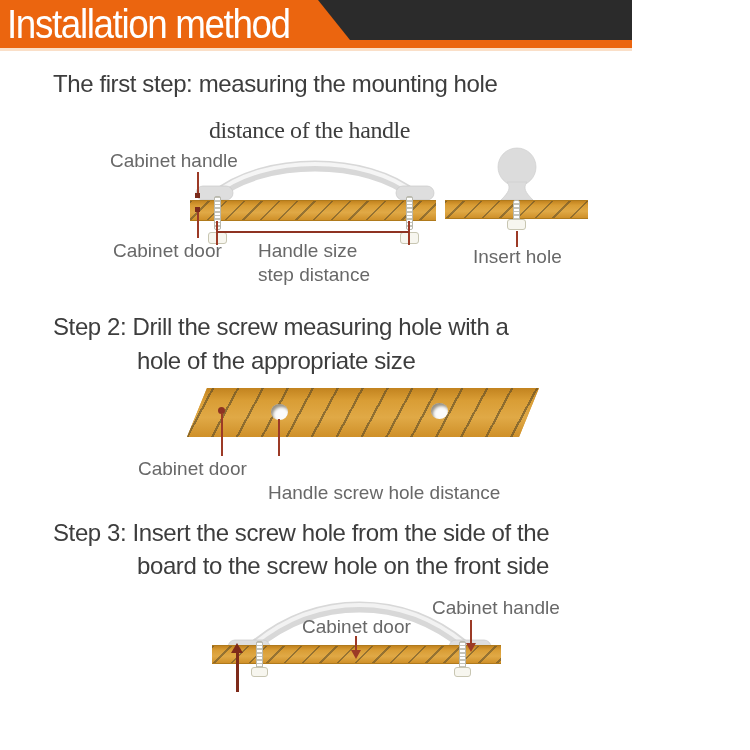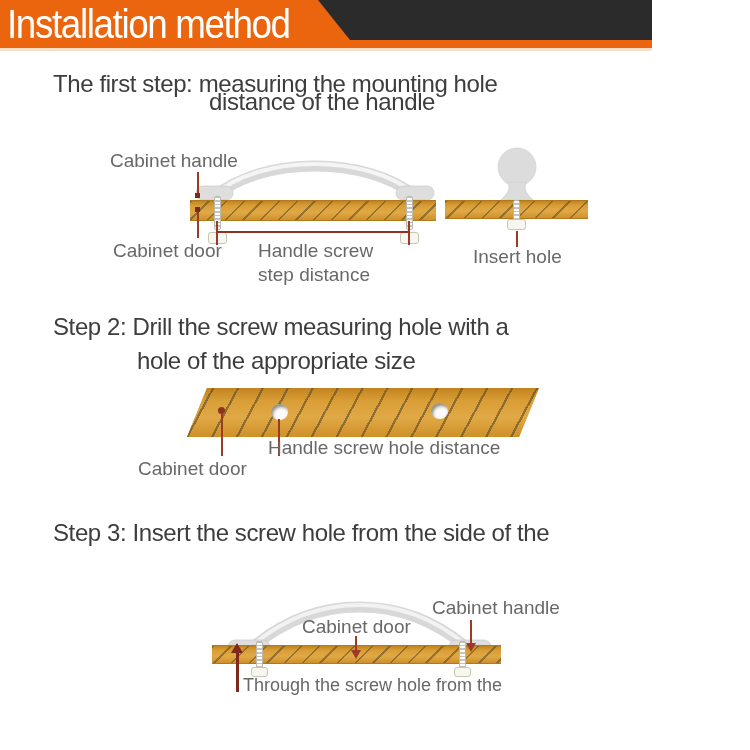--- a/index.html
+++ b/index.html
@@ -1,17 +1,17 @@
 <!DOCTYPE html>
 <html><head>
 <meta charset="utf-8">
 <style>
   html,body{margin:0;padding:0;background:#fff;}
   .page{position:relative;width:632px;height:750px;background:#ffffff;overflow:hidden;
-        font-family:"Liberation Sans","DejaVu Sans",sans-serif;padding-left:20px;}
+        font-family:"Liberation Sans","DejaVu Sans",sans-serif;}
   .abs{position:absolute;}
 
   
   .hdr-bar{position:absolute;left:0;top:0;width:750px;height:48px;background:#EB650F;}
   .hdr-under{position:absolute;left:0;top:48px;width:750px;height:3px;background:#f6c49a;opacity:.55;}
   .hdr-dark{position:absolute;left:0;top:0;width:750px;height:40px;background:#2B2B2B;
             clip-path:polygon(318px 0,750px 0,750px 40px,350px 40px);}
   .hdr-title{position:absolute;left:7px;top:1px;color:#ffffff;font-size:40px;line-height:46px;
              letter-spacing:-1.5px;white-space:nowrap;transform:scaleX(.92);transform-origin:left center;}
 
@@ -54,21 +54,21 @@
 <body>
 
 <div class="page">
 
   <div class="hdr-bar"></div>
   <div class="hdr-under"></div>
   <div class="hdr-dark"></div>
   <div class="hdr-title">Installation method</div>
 
   <div class="title" style="left:53px;top:69px;">The first step: measuring the mounting hole</div>
-  <div class="title" style="left:209px;top:87px;">distance of the handle</div>
+  <div class="title" style="left:209px;top:115px;font-family:Liberation Serif, serif;">distance of the handle</div>
 
   <svg class="abs" style="left:185px;top:152px;" width="260" height="55" viewBox="0 0 260 55">
     <path d="M 30 44 C 78 4 182 4 230 44" fill="none" stroke="#d8d8d8" stroke-width="11" stroke-linecap="round"></path>
     <path d="M 30 42 C 78 2 182 2 230 42" fill="none" stroke="#f5f5f5" stroke-width="4" stroke-linecap="round"></path>
     <rect x="11" y="34" width="37" height="14" rx="7" fill="#dedede" stroke="#c9c9c9" stroke-width="0.7"></rect>
     <rect x="211" y="34" width="38" height="14" rx="7" fill="#dedede" stroke="#c9c9c9" stroke-width="0.7"></rect>
   </svg>
 
   <div class="board" style="left:190px;top:200px;width:246px;height:21px;"></div>
 
@@ -82,21 +82,21 @@
 
   <div class="rdot" style="left:195px;top:207px;"></div>
   <div class="rline" style="left:197px;top:212px;height:26px;"></div>
 
   <div class="rline" style="left:216px;top:221px;height:24px;"></div>
   <div class="rline" style="left:408px;top:221px;height:24px;"></div>
   <div class="rhline" style="left:217px;top:231px;width:192px;"></div>
 
   <div class="lbl" style="left:110px;top:149px;">Cabinet handle</div>
   <div class="lbl" style="left:113px;top:239px;">Cabinet door</div>
-  <div class="lbl" style="left:258px;top:239px;">Handle screw</div>
+  <div class="lbl" style="left:258px;top:239px;">Handle size</div>
   <div class="lbl" style="left:258px;top:263px;">step distance</div>
 
   <svg class="abs" style="left:488px;top:147px;" width="60" height="53" viewBox="0 0 60 53">
     <circle cx="29" cy="20" r="19" fill="#dcdcdc" stroke="#cfcfcf" stroke-width="0.7"></circle>
     <path d="M 19 35 C 23 41 21 45 13 53 L 45 53 C 37 45 35 41 39 35 Z" fill="#dcdcdc" stroke="#cfcfcf" stroke-width="0.7"></path>
   </svg>
   <div class="board" style="left:445px;top:200px;width:143px;height:19px;"></div>
   <div class="screw" style="left:513px;top:200px;height:26px;"></div>
   <div class="cap" style="left:507px;top:219px;width:19px;height:11px;"></div>
   <div class="rline" style="left:516px;top:231px;height:16px;"></div>
@@ -107,23 +107,24 @@
 
   <div class="board2" style="left:187px;top:388px;width:352px;height:49px;"></div>
   <div class="hole" style="left:271px;top:404px;"></div>
   <div class="hole" style="left:431px;top:403px;"></div>
 
   <div class="rdot-round" style="left:218px;top:407px;"></div>
   <div class="rline" style="left:221px;top:414px;height:42px;"></div>
   <div class="rline" style="left:278px;top:419px;height:37px;"></div>
 
   <div class="lbl" style="left:138px;top:457px;">Cabinet door</div>
-  <div class="lbl" style="left:268px;top:436px;">Handle screw hole distance</div>
+  <div class="lbl" style="left:268px;top:481px;">Handle screw hole distance</div>
 
   <div class="title" style="left:53px;top:518px;">Step 3: Insert the screw hole from the side of the</div>
+  <div class="title" style="left:137px;top:551px;">board to the screw hole on the front side</div>
 
   <svg class="abs" style="left:222px;top:594px;" width="275" height="62" viewBox="0 0 275 62">
     <path d="M 32 52 C 95 0 180 0 243 52" fill="none" stroke="#d8d8d8" stroke-width="11" stroke-linecap="round"></path>
     <path d="M 32 50 C 95 -2 180 -2 243 50" fill="none" stroke="#f2f2f2" stroke-width="4" stroke-linecap="round"></path>
     <rect x="6" y="46" width="42" height="15" rx="7" fill="#dedede" stroke="#c9c9c9" stroke-width="0.7"></rect>
     <rect x="227" y="46" width="42" height="15" rx="7" fill="#dedede" stroke="#c9c9c9" stroke-width="0.7"></rect>
   </svg>
 
   <div class="board" style="left:212px;top:645px;width:289px;height:19px;"></div>
   <div class="screw" style="left:256px;top:641px;height:30px;"></div>
@@ -135,15 +136,14 @@
   <div class="rline" style="left:355px;top:636px;height:15px;"></div>
   <div class="arr-down" style="left:351px;top:650px;"></div>
 
   <div class="lbl" style="left:432px;top:596px;">Cabinet handle</div>
   <div class="rline" style="left:470px;top:620px;height:24px;"></div>
   <div class="arr-down" style="left:466px;top:643px;"></div>
 
   <div class="arr-up" style="left:231px;top:643px;"></div>
   <div class="rline-thick" style="left:236px;top:652px;height:40px;"></div>
 
-  <div class="lbl-sm" style="left:243px;top:674px;">Through the screw hole from the</div>
 
 </div>
 
 </body></html>

